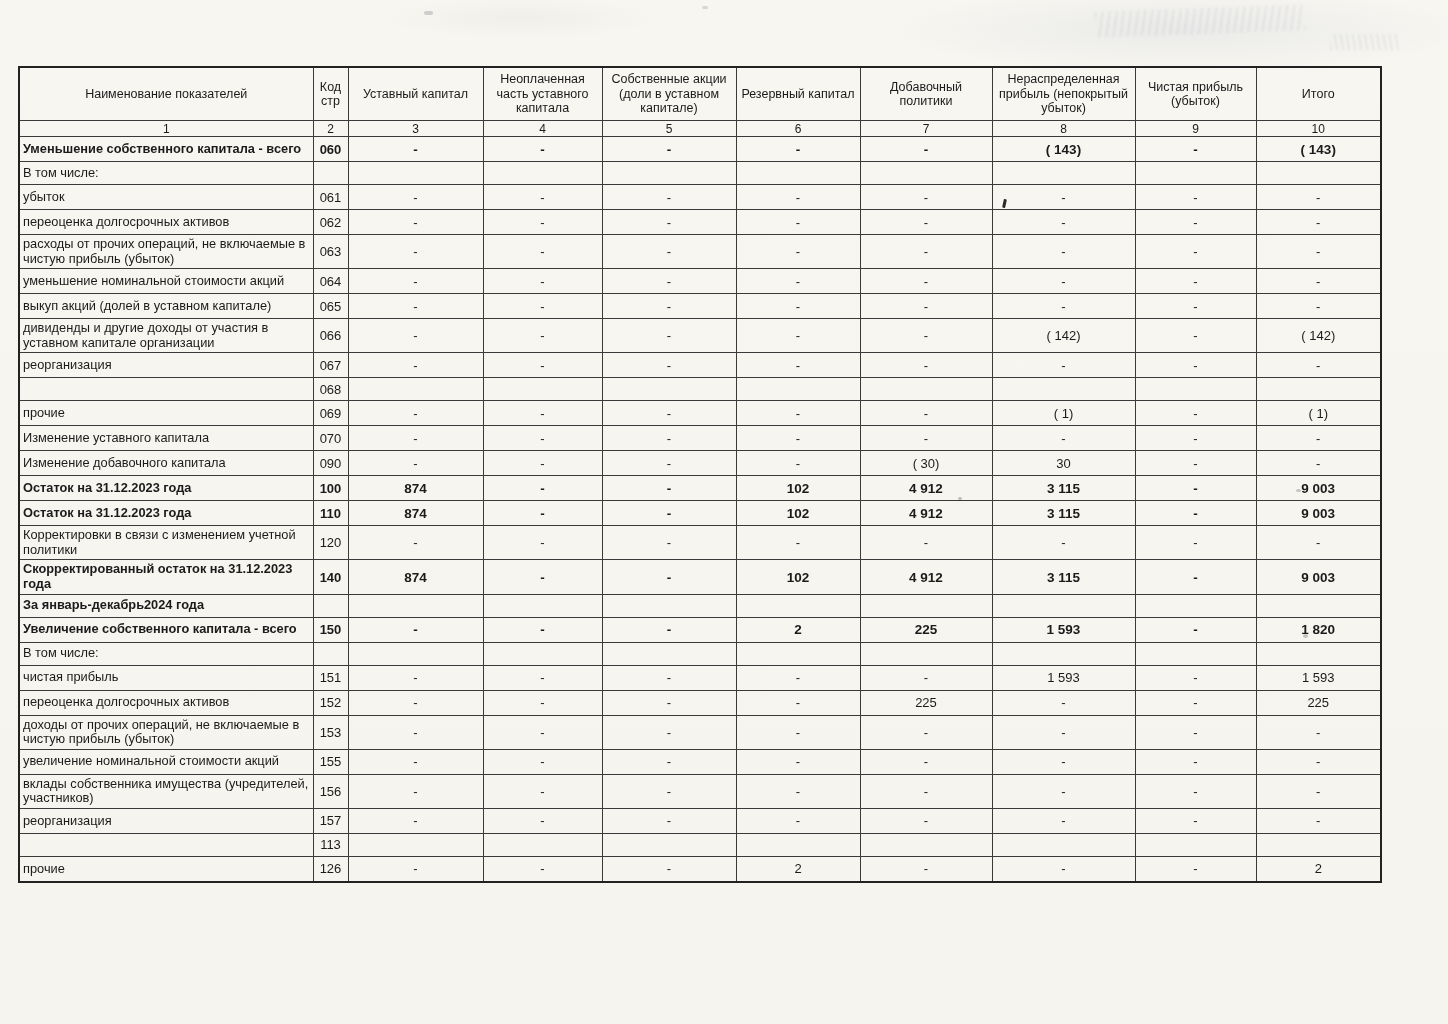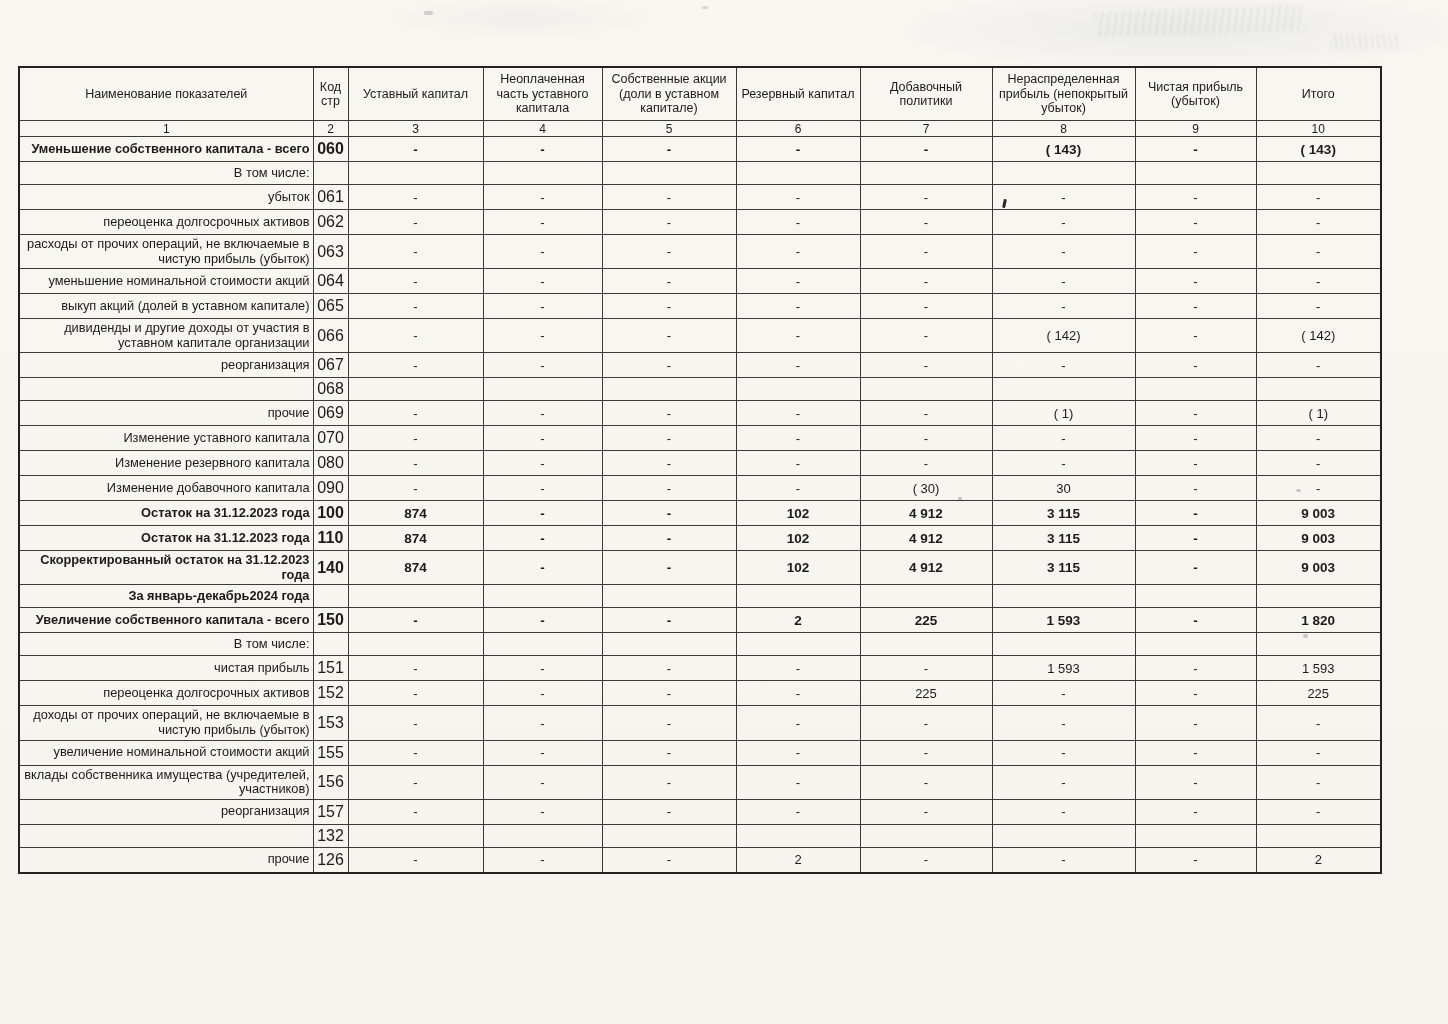--- a/index.html
+++ b/index.html
@@ -41,25 +41,25 @@
   tr.numrow td{
     font-size:12px;
     text-align:center;
     padding:0 2px;
     height:15px;
     line-height:1.0;
   }
   td.lbl{
     font-size:12.8px;
     line-height:1.14;
-    text-align:right;
+    text-align:left;
   }
   td.lbl.indent{}
   td.code{
-    font-size:16px;
+    font-size:13px;
     text-align:center;
     white-space:nowrap;
   }
   td.val{
     font-size:13px;
     text-align:center;
     white-space:nowrap;
   }
   tr.bold td{font-weight:bold;}
   tr.bold td.val{font-size:13.5px;}
@@ -272,32 +272,20 @@
           <td class="val">-</td>
           <td class="val">-</td>
           <td class="val">-</td>
           <td class="val">-</td>
           <td class="val">-</td>
           <td class="val">-</td>
           <td class="val">-</td>
           <td class="val">-</td>
         </tr>
         <tr class="datarow">
-          <td class="lbl">Изменение резервного капитала</td>
-          <td class="code">080</td>
-          <td class="val">-</td>
-          <td class="val">-</td>
-          <td class="val">-</td>
-          <td class="val">-</td>
-          <td class="val">-</td>
-          <td class="val">-</td>
-          <td class="val">-</td>
-          <td class="val">-</td>
-        </tr>
-        <tr class="datarow">
           <td class="lbl">Изменение добавочного капитала</td>
           <td class="code">090</td>
           <td class="val">-</td>
           <td class="val">-</td>
           <td class="val">-</td>
           <td class="val">-</td>
           <td class="val">( 30)</td>
           <td class="val">30</td>
           <td class="val">-</td>
           <td class="val">-</td>
@@ -319,20 +307,32 @@
           <td class="code">110</td>
           <td class="val">874</td>
           <td class="val">-</td>
           <td class="val">-</td>
           <td class="val">102</td>
           <td class="val">4 912</td>
           <td class="val">3 115</td>
           <td class="val">-</td>
           <td class="val">9 003</td>
         </tr>
+        <tr class="datarow">
+          <td class="lbl">Корректировки в связи с изменением учетной политики</td>
+          <td class="code">120</td>
+          <td class="val">-</td>
+          <td class="val">-</td>
+          <td class="val">-</td>
+          <td class="val">-</td>
+          <td class="val">-</td>
+          <td class="val">-</td>
+          <td class="val">-</td>
+          <td class="val">-</td>
+        </tr>
         <tr class="datarow bold">
           <td class="lbl">Скорректированный остаток на 31.12.2023 года</td>
           <td class="code">140</td>
           <td class="val">874</td>
           <td class="val">-</td>
           <td class="val">-</td>
           <td class="val">102</td>
           <td class="val">4 912</td>
           <td class="val">3 115</td>
           <td class="val">-</td>
@@ -441,21 +441,21 @@
           <td class="val">-</td>
           <td class="val">-</td>
           <td class="val">-</td>
           <td class="val">-</td>
           <td class="val">-</td>
           <td class="val">-</td>
           <td class="val">-</td>
         </tr>
         <tr class="datarow shortrow">
           <td class="lbl"></td>
-          <td class="code">132</td>
+          <td class="code">113</td>
           <td class="val"></td>
           <td class="val"></td>
           <td class="val"></td>
           <td class="val"></td>
           <td class="val"></td>
           <td class="val"></td>
           <td class="val"></td>
           <td class="val"></td>
         </tr>
         <tr class="datarow">

